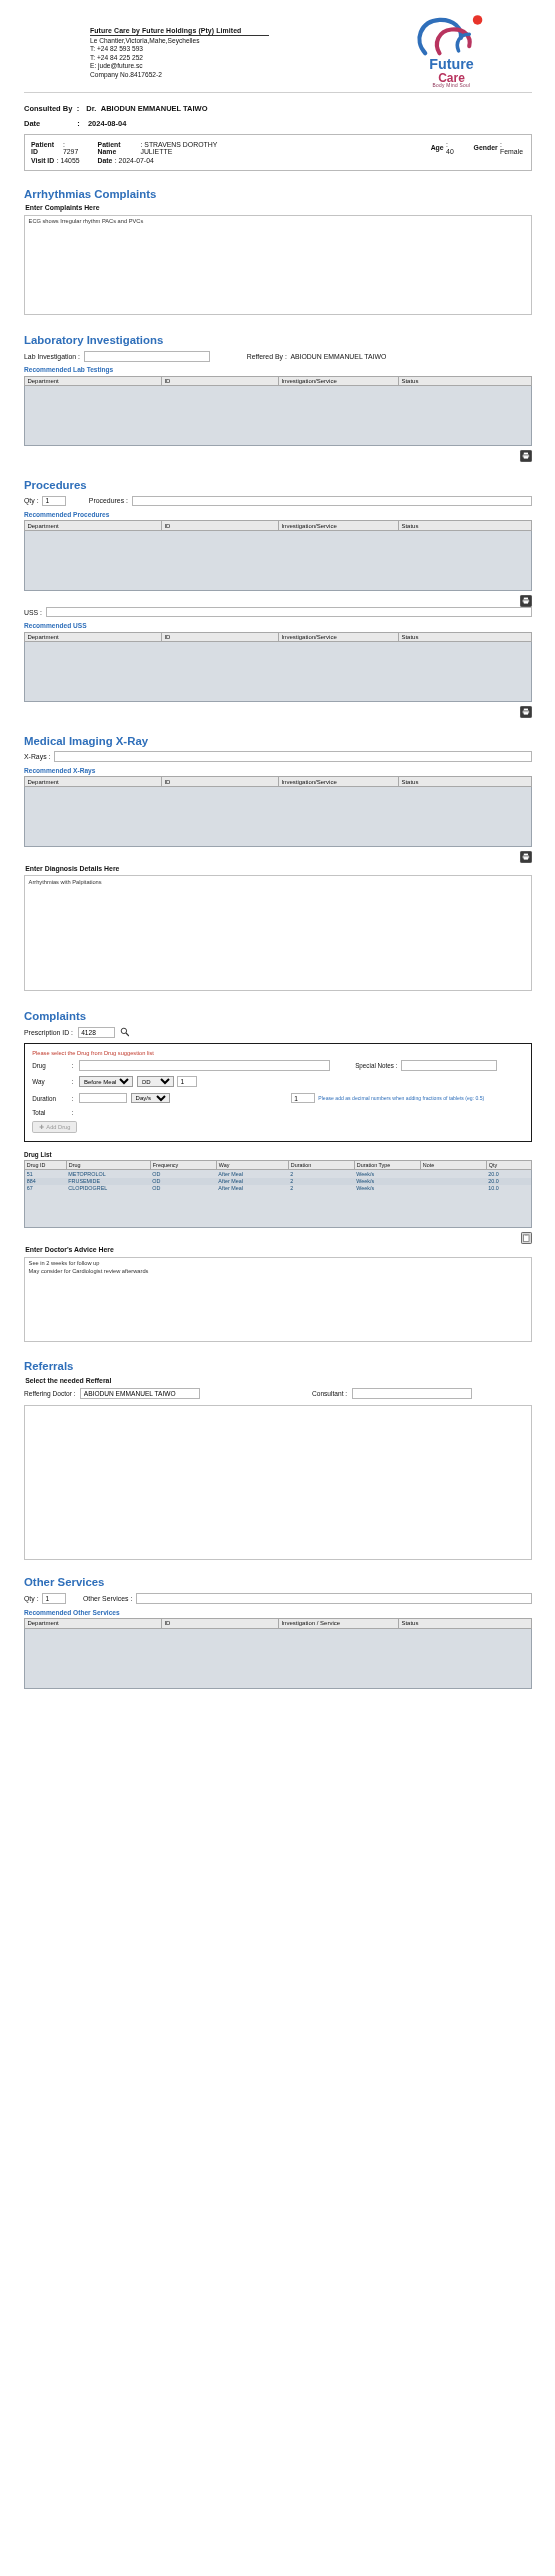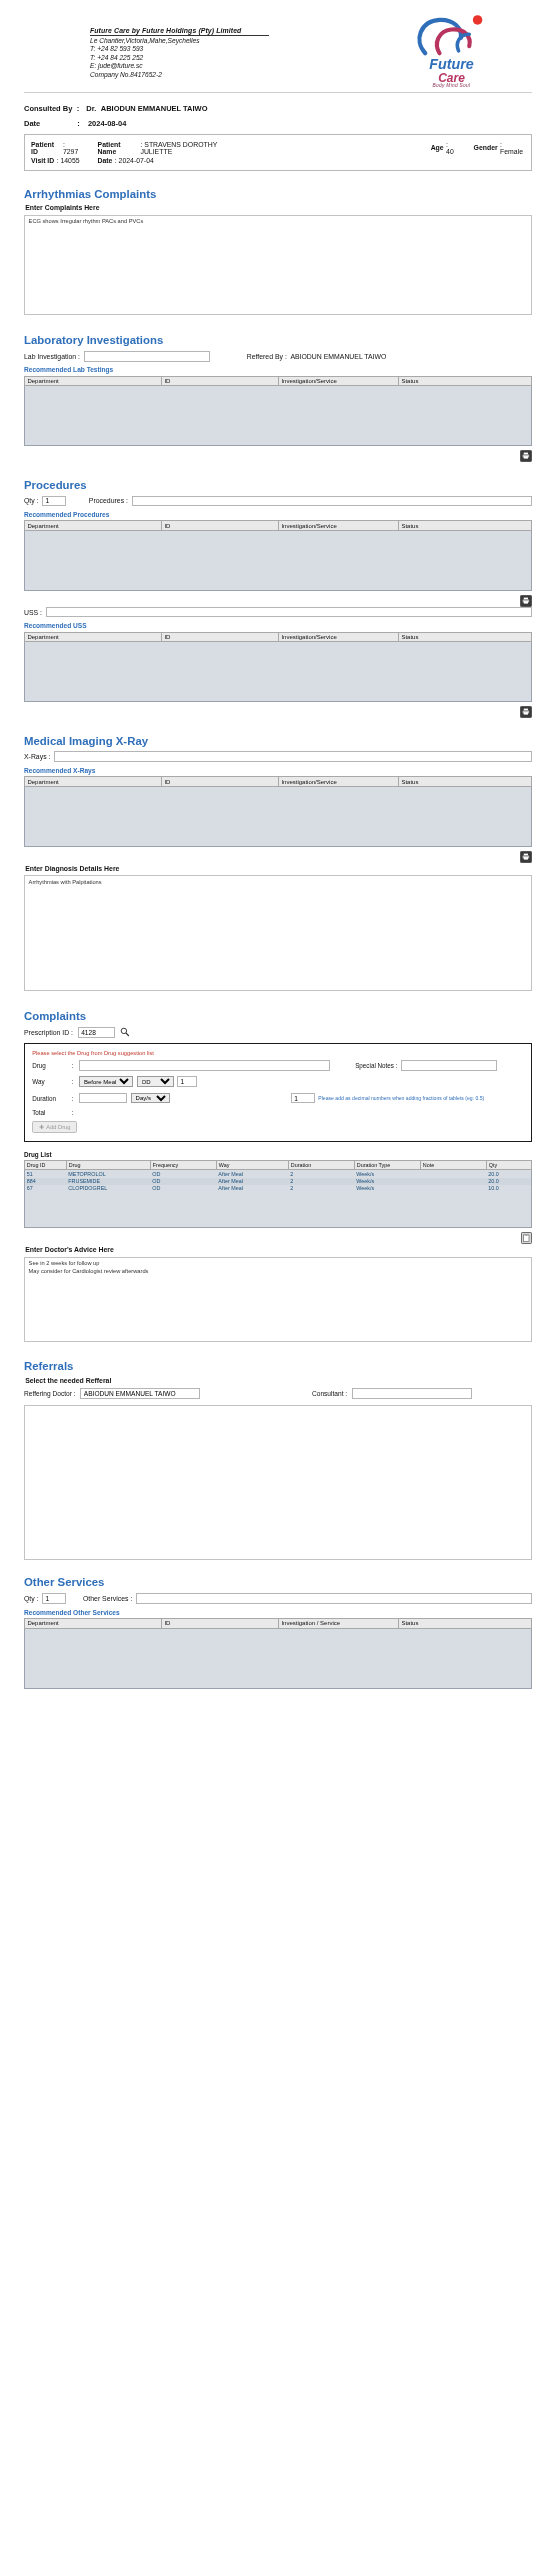--- a/index.html
+++ b/index.html
@@ -13,21 +13,20 @@
   }
   .page { width: 556px; padding: 0 24px 24px 24px; }
 
   
   .letterhead {
     display: flex;
     align-items: flex-start;
     justify-content: space-between;
     padding: 14.3px 0 3.6px 0;
     border-bottom: 0.6px solid #cfcfcf;
-    font-style: italic;
   }
   .company-block { padding-top: 13px; padding-left: 66px; }
   .company-block .cname { font-size: 6.9px; font-weight: bold; letter-spacing:0.1px;}
   .company-block .cline { font-size: 6.6px; line-height: 8.4px; }
   .company-rule { width: 179px; border-bottom:0.6px solid #333; margin-top:1.2px; margin-bottom:0.6px;}
   .logo { width: 137px; text-align: center; padding-right: 24px; position:relative;}
   .logo svg { display:block; margin: 0 auto; }
   .logo .tagline { font-size: 4.8px; color:#8a2f53; letter-spacing:0.3px; margin-top:-2.4px;}
 
   

